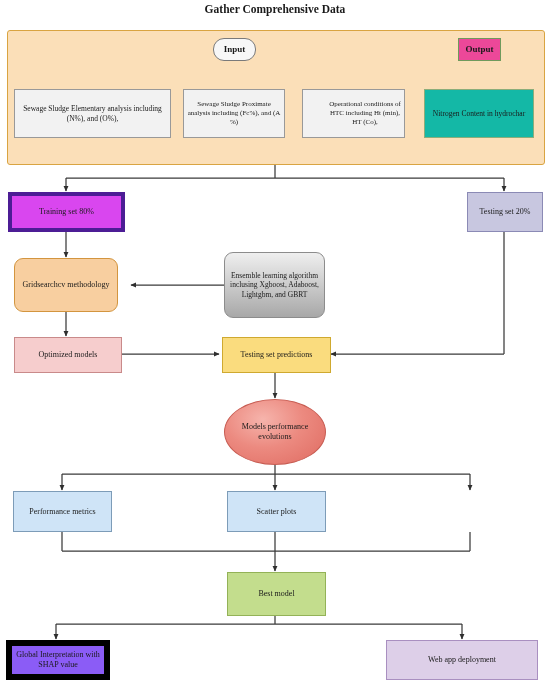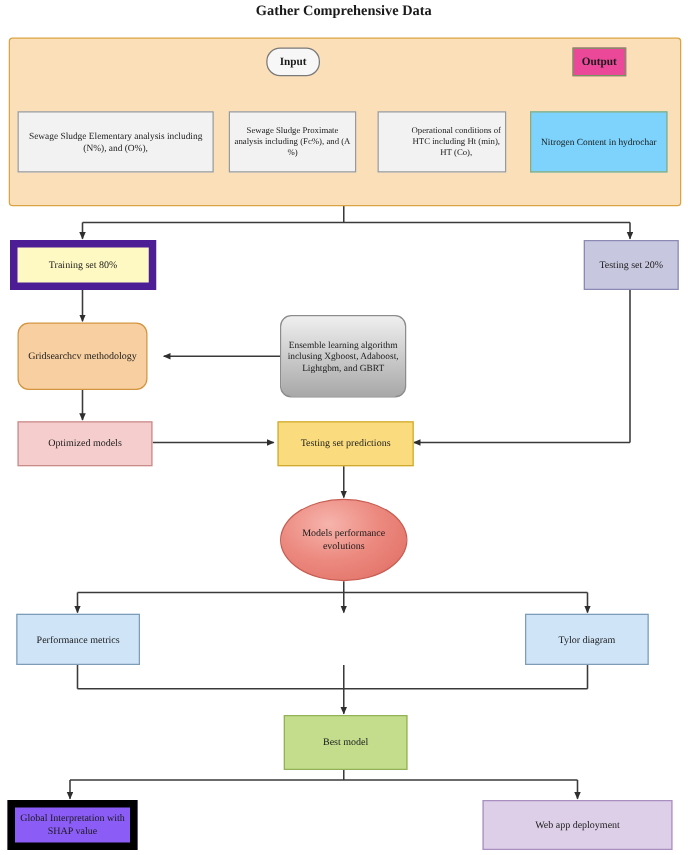--- a/index.html
+++ b/index.html
@@ -66,31 +66,31 @@
   .rect-grey {
     background: #f2f2f2;
     border: 1px solid #999999;
   }
   .rect-hdr-grey {
     background: #f7f7f7;
     border: 1px solid #7a7a7a;
     font-weight: bold;
   }
   .rect-green {
-    background: #7dd3fc;
+    background: #14b8a6;
     border: 1px solid #8bad7a;
   }
   .rect-hdr-green {
     background: #ec4899;
     border: 1px solid #6f9a5c;
     font-weight: bold;
   }
   .rect-teal {
-    background: #fef9c3;
-    border: 6px solid #4c1d95;
+    background: #d946ef;
+    border: 4px solid #4c1d95;
   }
   .rect-periwinkle {
     background: #c8c7e0;
     border: 1px solid #8b8ab5;
   }
   .rect-orange {
     background: #f8cfa0;
     border: 1px solid #d3953f;
     border-radius: 9px;
   }
@@ -244,24 +244,24 @@
   </div>
 
   <div class="node ellipse-red fs8" style="left:224px; top:399px; width:102px; height:66px;">
     <span>Models performance evolutions</span>
   </div>
 
   <div class="node rect-blue fs8" style="left:13px; top:491px; width:99px; height:41px;">
     <span>Performance metrics</span>
   </div>
 
-
-  <div class="node rect-blue fs8" style="left:420px; top:491px; width:99px; height:41px;">
-    <span>Tylor diagram</span>
-  </div>
+  <div class="node rect-blue fs8" style="left:227px; top:491px; width:99px; height:41px;">
+    <span>Scatter plots</span>
+  </div>
+
 
   <div class="node rect-lime fs8" style="left:227px; top:572px; width:99px; height:44px;">
     <span>Best model</span>
   </div>
 
   <div class="node rect-cream fs8" style="left:6px; top:640px; width:104px; height:40px;">
     <span>Global Interpretation with SHAP value</span>
   </div>
 
   <div class="node rect-lilac fs8" style="left:386px; top:640px; width:152px; height:40px;justify-content:center;">

